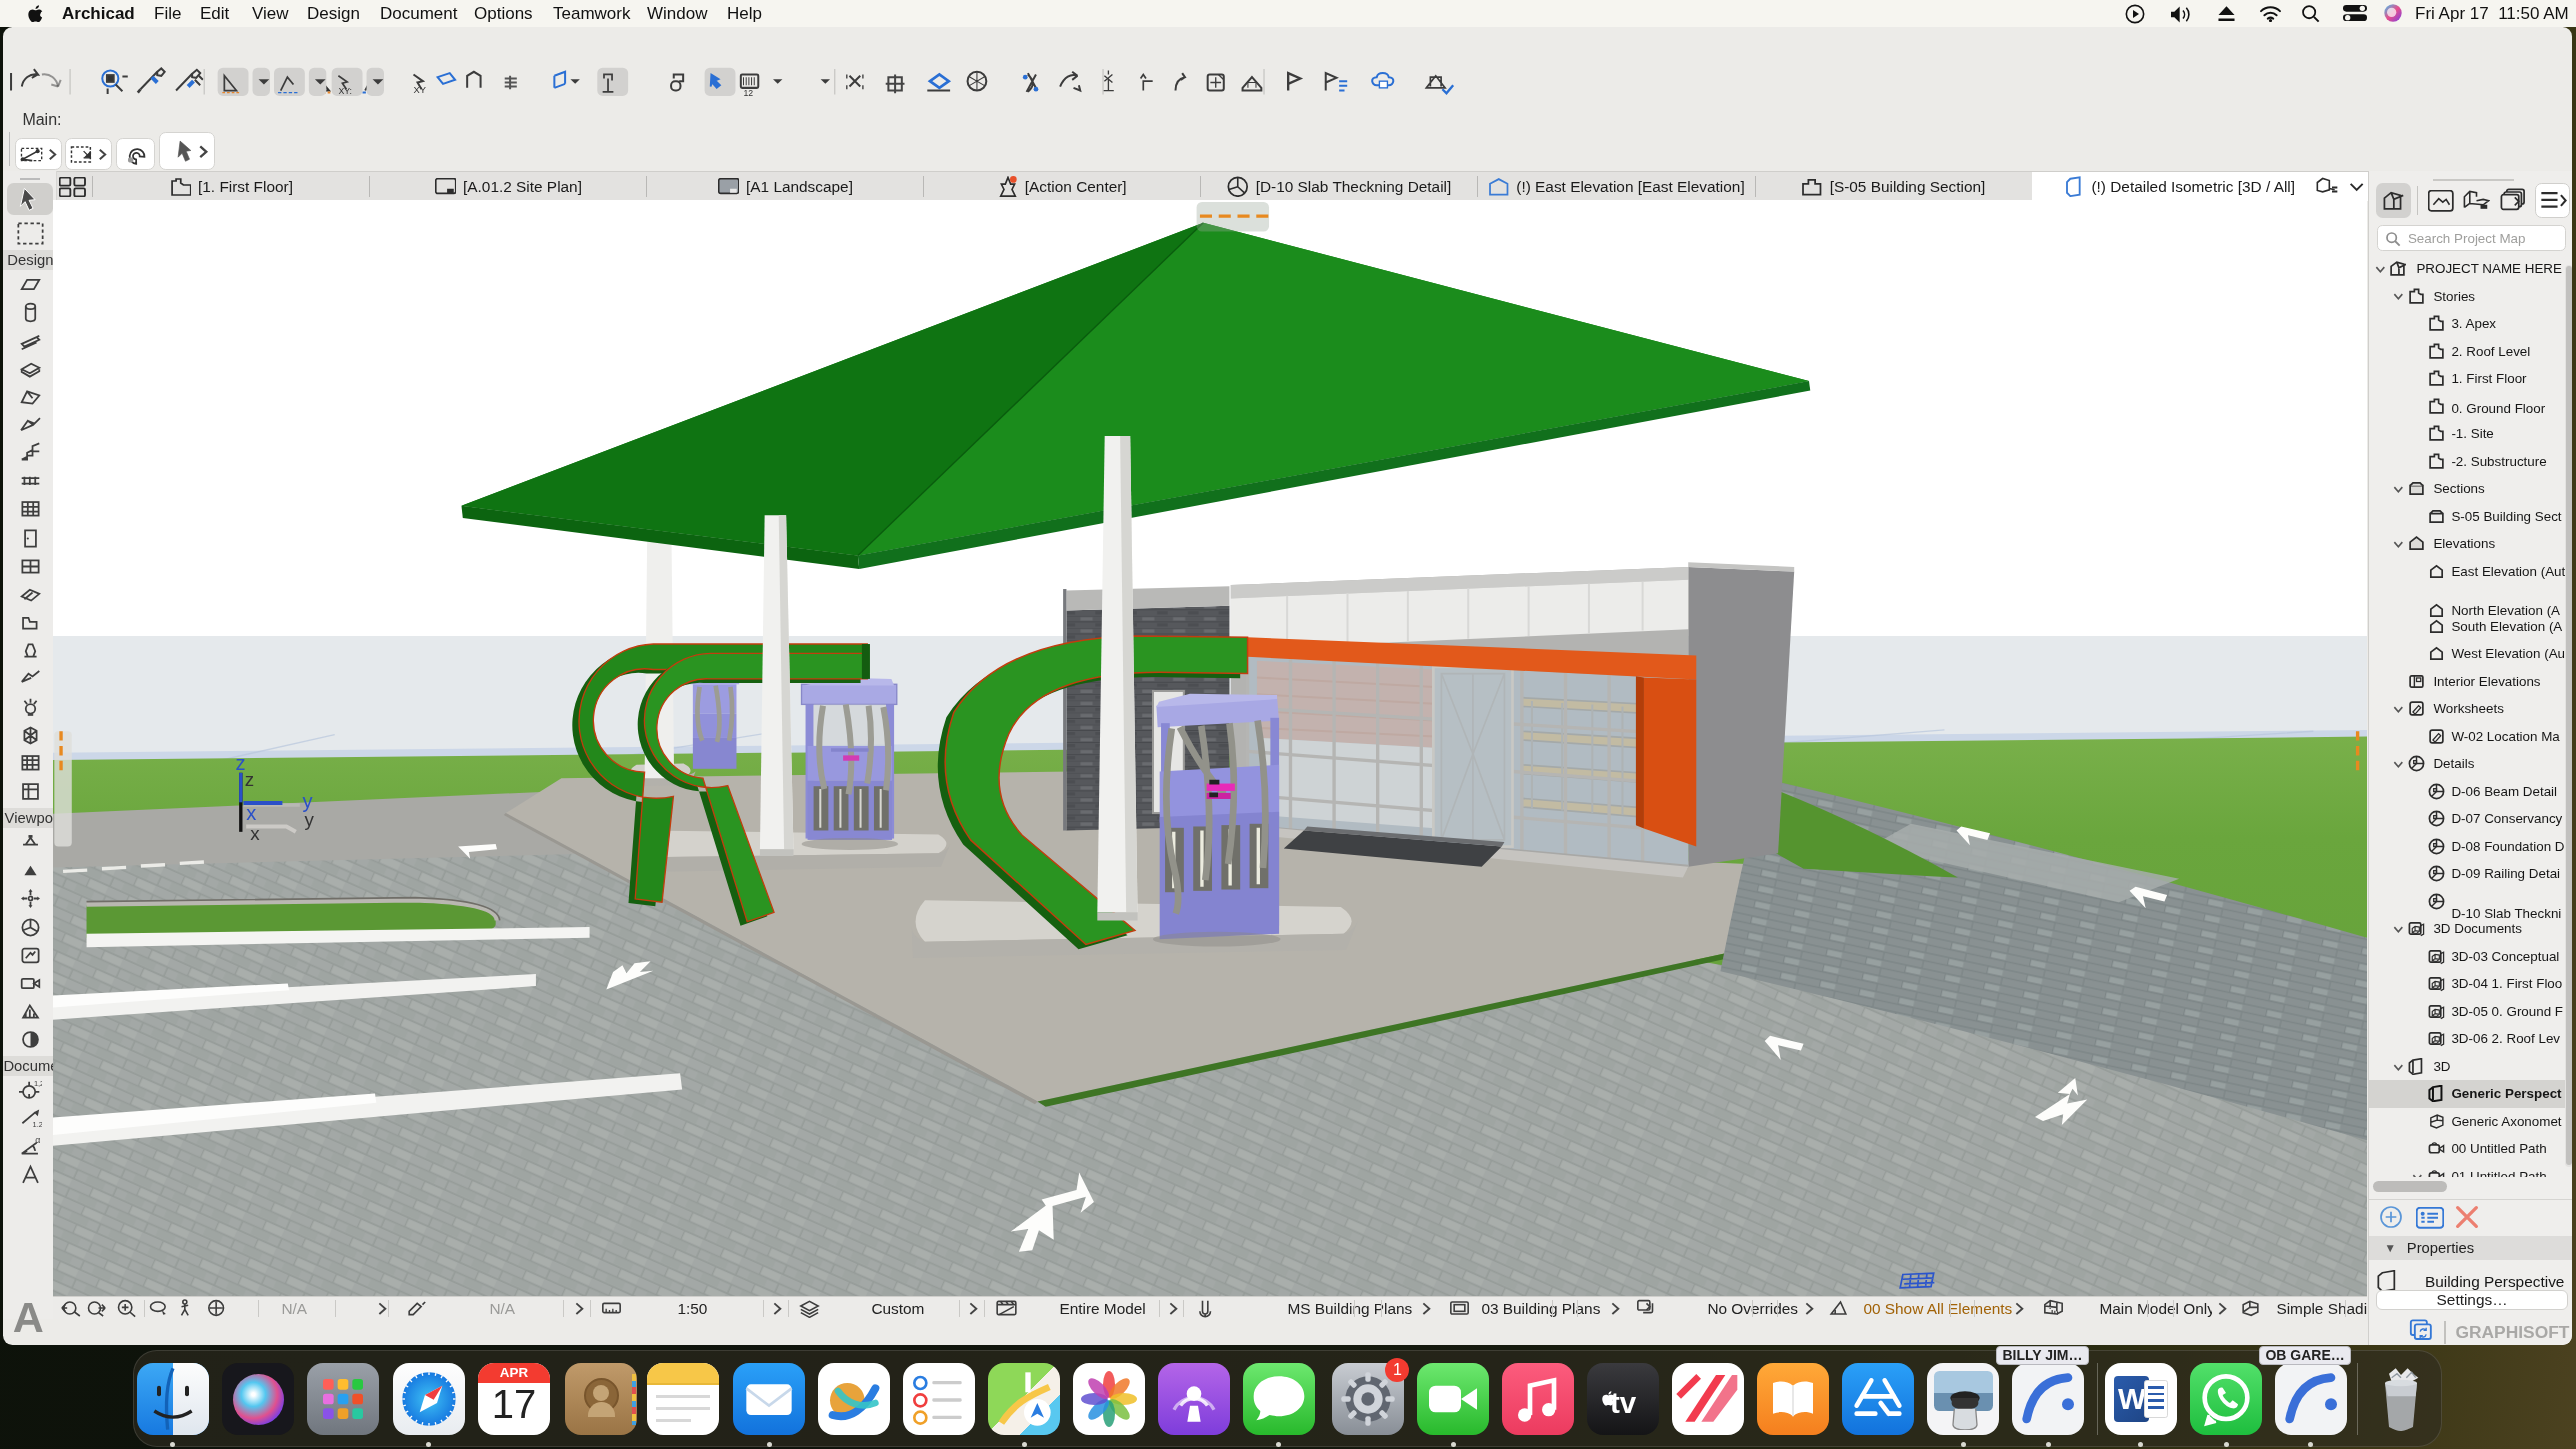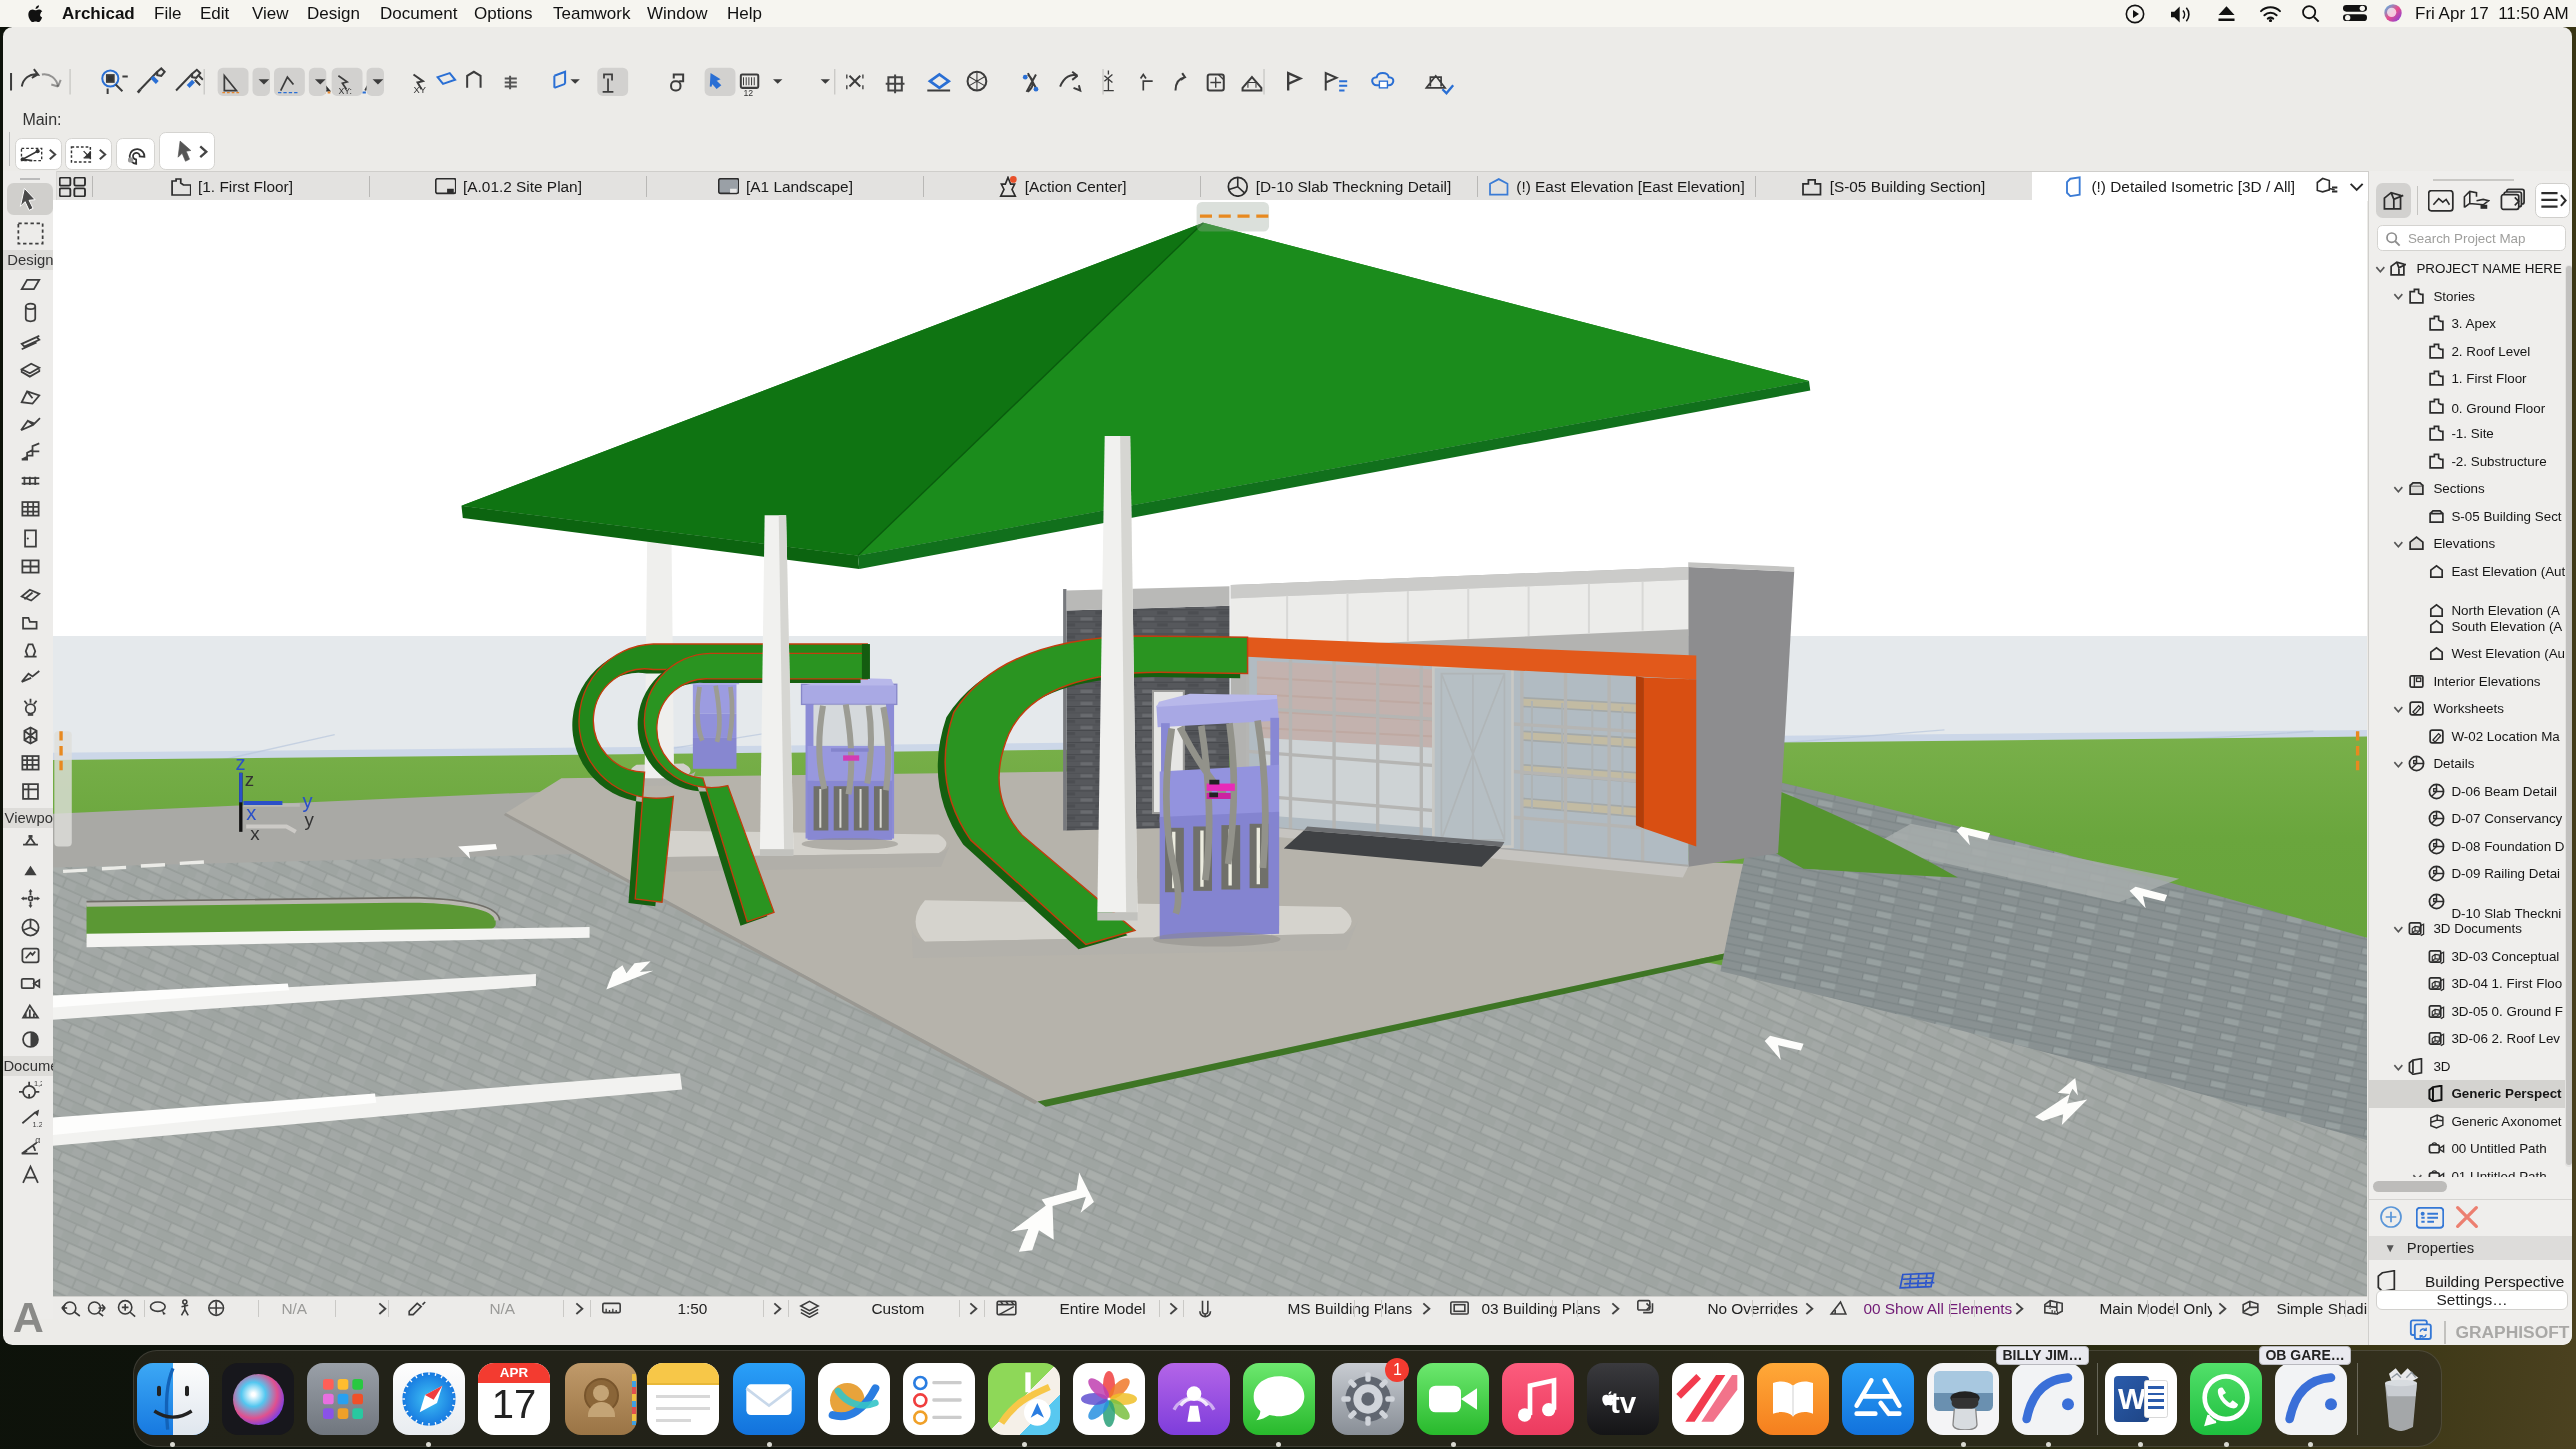--- a/index.html
+++ b/index.html
@@ -1069,21 +1069,21 @@
         <path d="M17 8l5 5-5 5" fill="none" stroke="#3c3c3c" stroke-width="2.4"></path>
       </svg>
 <span class="abs" style="left:1654px;top:2.7px;color:#222;white-space:nowrap">No Overrides</span>
 <svg class="abs" style="left:1752px;top:4.7px" width="9.4" height="13.4" viewBox="0 0 14 20">
         <path d="M2 2l9 8-9 8" fill="none" stroke="#444" stroke-width="2.8"></path>
       </svg>
 <svg class="abs" style="left:1774px;top:1.3px" width="27" height="20" viewBox="0 0 40 30">
         <path d="M6 24L20 6l8 18z M6 24h22" fill="none" stroke="#3c3c3c" stroke-width="2.4"></path>
         <path d="M12 24v-6" fill="none" stroke="#3c3c3c" stroke-width="2.4"></path>
       </svg>
-<span class="abs" style="left:1810px;top:2.7px;width:149px;overflow:hidden;color:#701a75;white-space:nowrap">00 Show All Elements</span>
+<span class="abs" style="left:1810px;top:2.7px;width:149px;overflow:hidden;color:#a16207;white-space:nowrap">00 Show All Elements</span>
 <svg class="abs" style="left:1962px;top:4.7px" width="9.4" height="13.4" viewBox="0 0 14 20">
         <path d="M2 2l9 8-9 8" fill="none" stroke="#444" stroke-width="2.8"></path>
       </svg>
 <svg class="abs" style="left:1989px;top:1.3px" width="27" height="20" viewBox="0 0 40 30">
         <path d="M4 22V10l8-6 18 4v12l-8 4z M12 4v12m-8-4l18 2m0-8v14" fill="none" stroke="#3c3c3c" stroke-width="2.4"></path>
         <path d="M15 18v5m4-4v5m4-4v5" stroke="#3c3c3c" stroke-width="1.8"></path>
       </svg>
 <span class="abs" style="left:2046px;top:2.7px;width:113px;overflow:hidden;color:#222;white-space:nowrap">Main Model Only</span>
 <svg class="abs" style="left:2165px;top:4.7px" width="9.4" height="13.4" viewBox="0 0 14 20">
         <path d="M2 2l9 8-9 8" fill="none" stroke="#444" stroke-width="2.8"></path>

